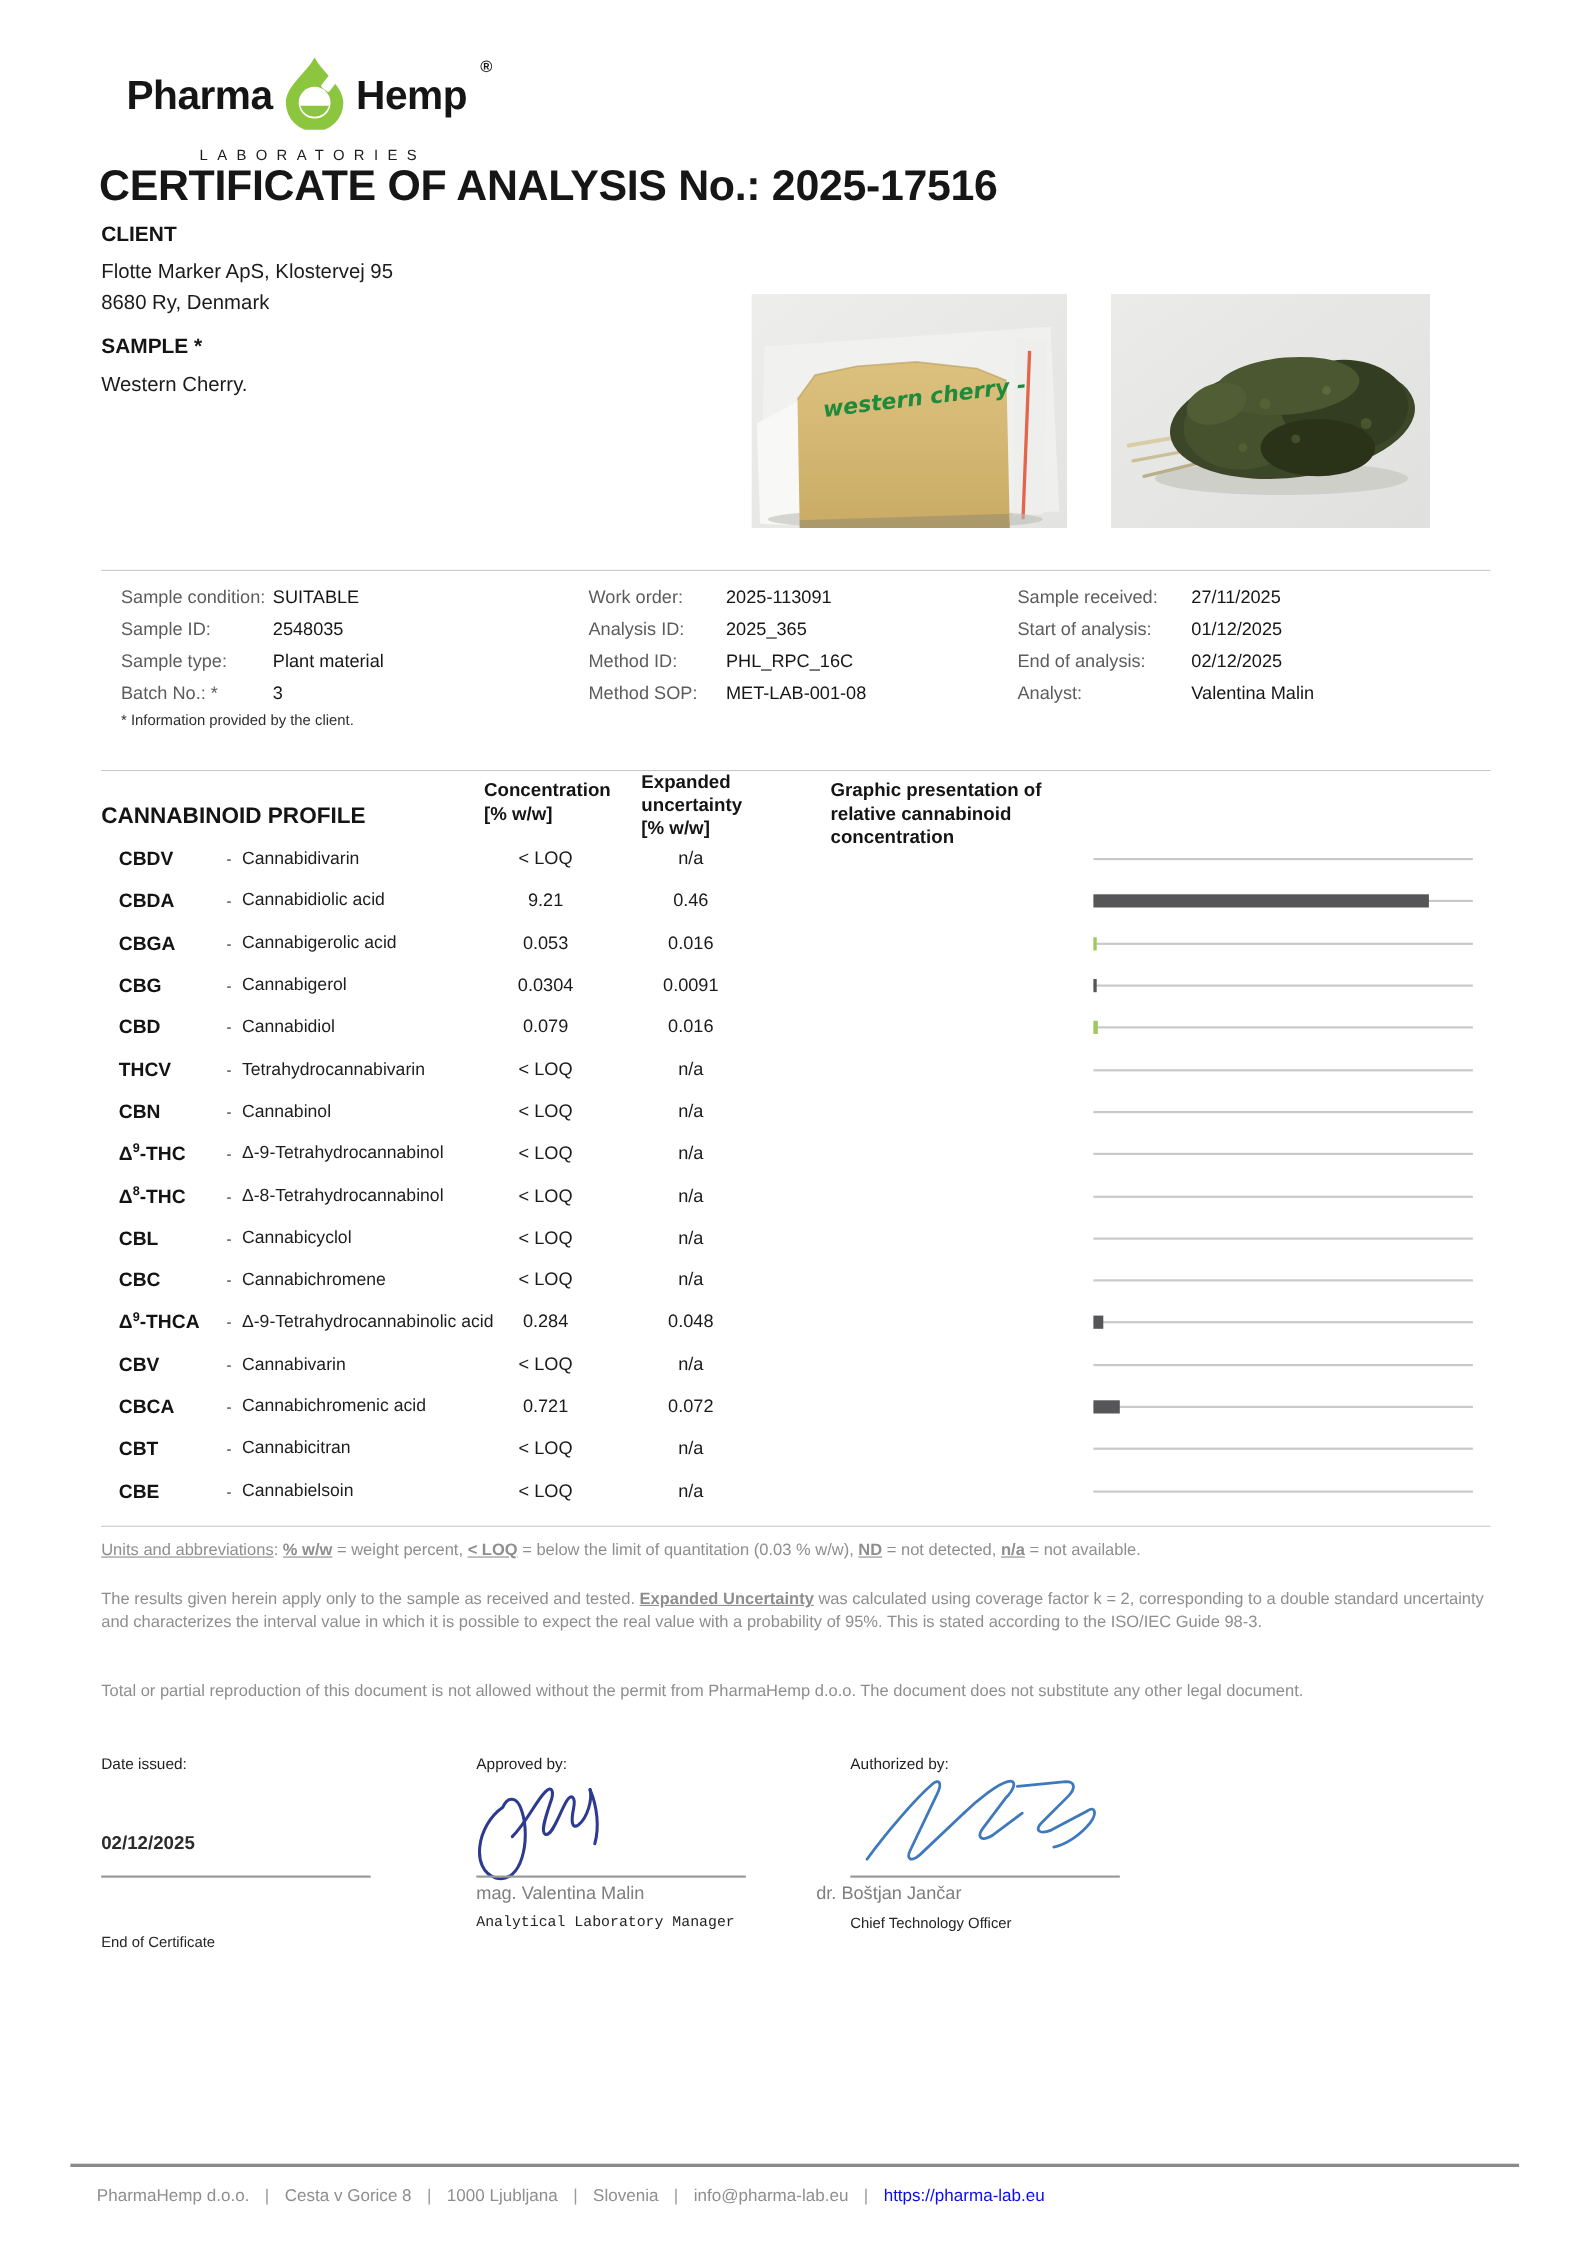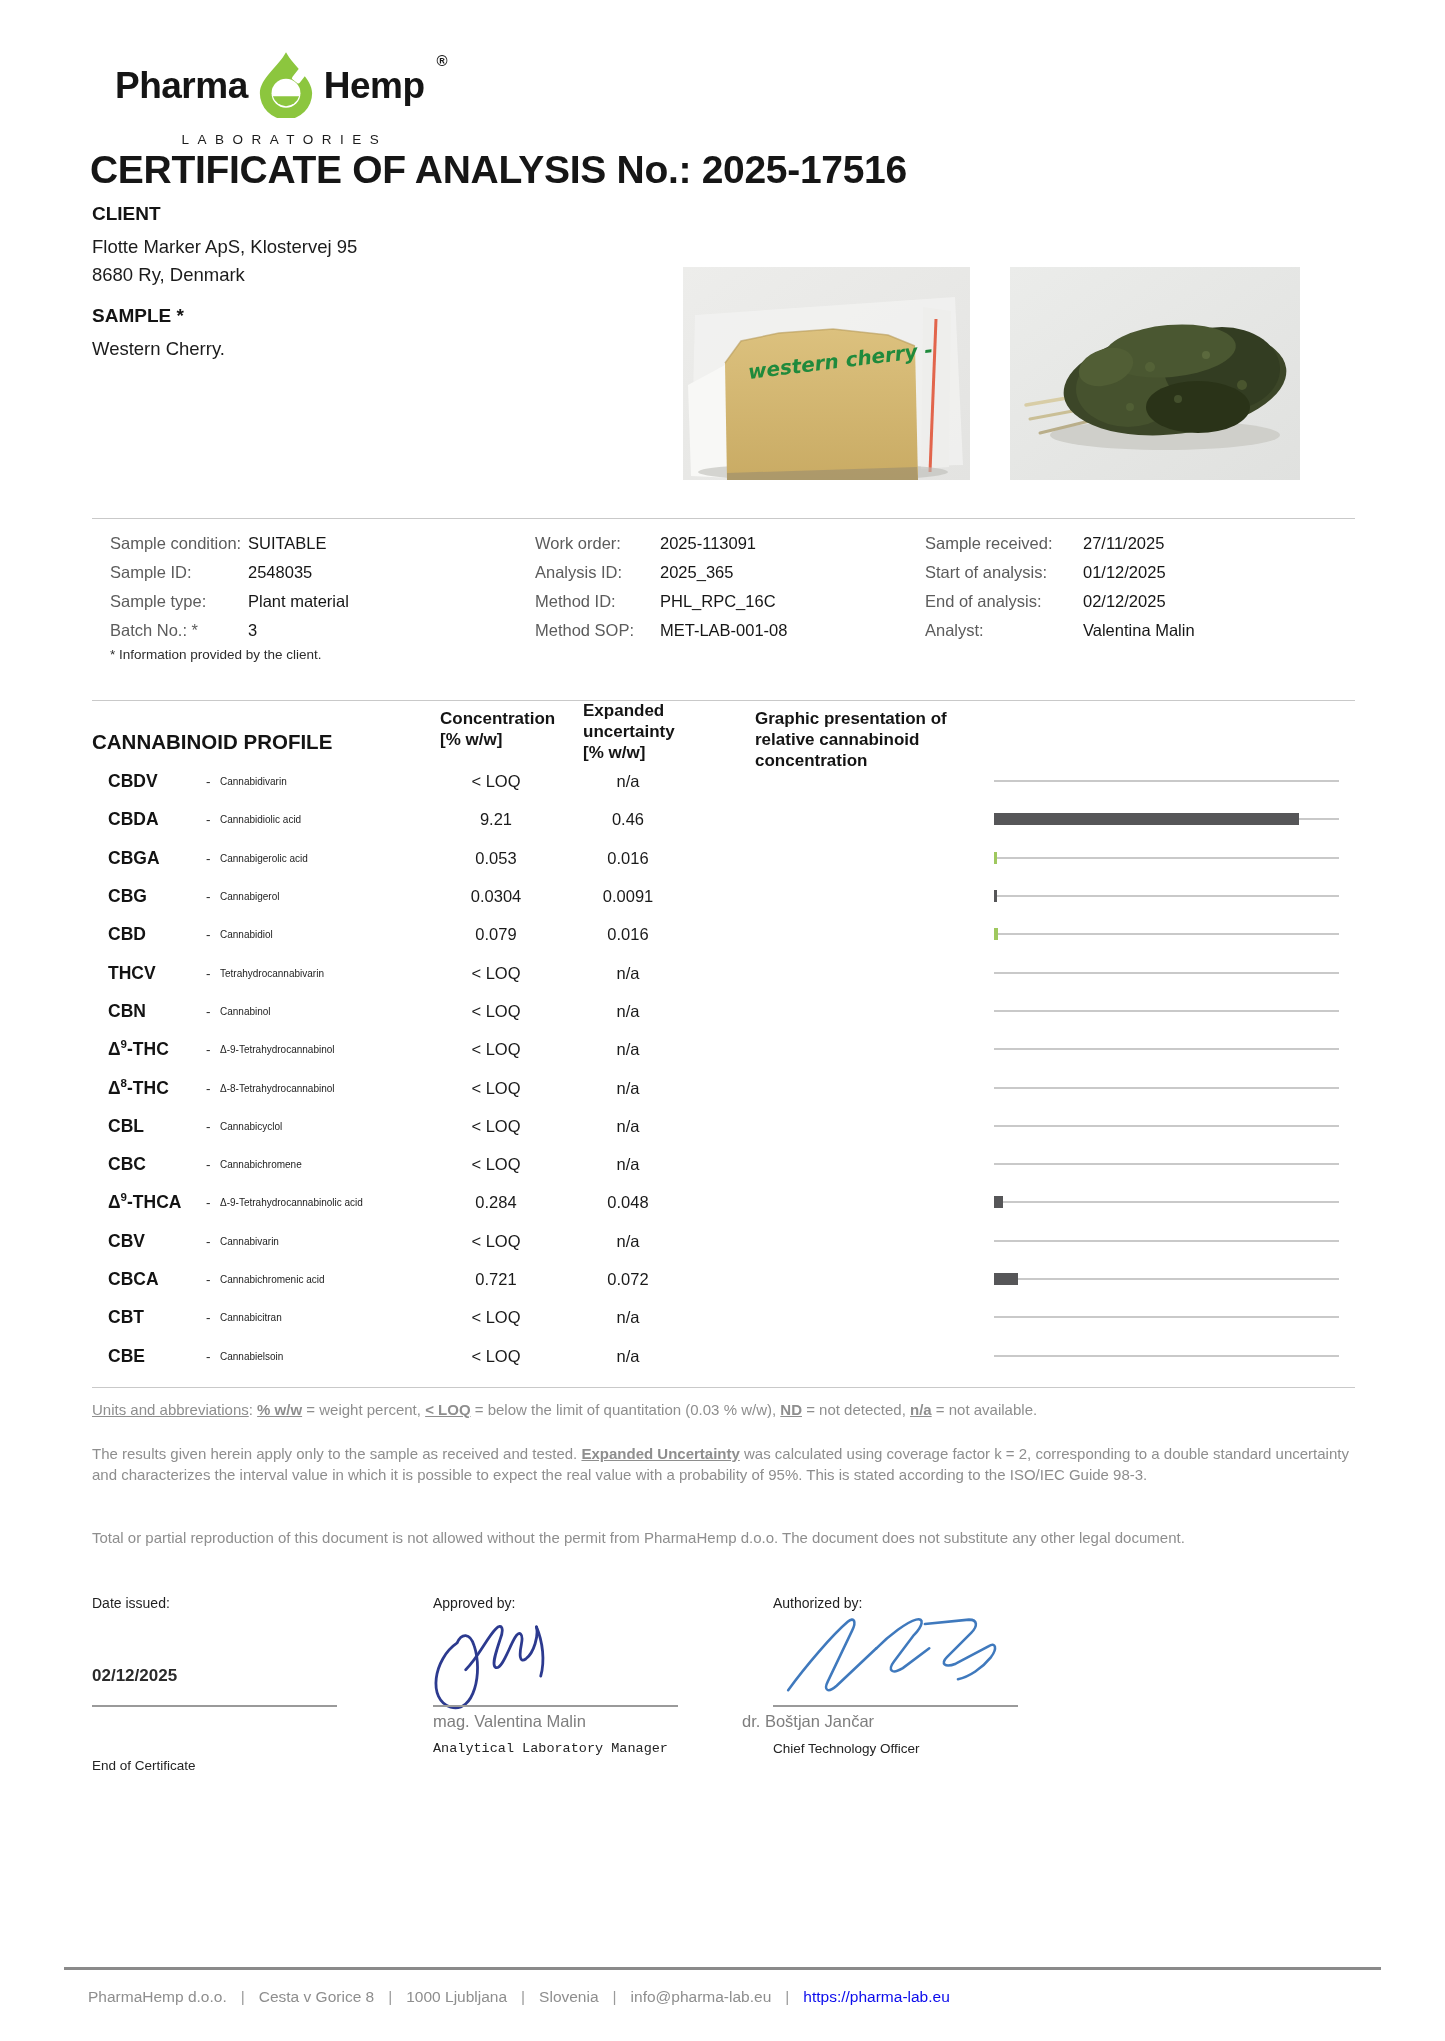--- a/index.html
+++ b/index.html
@@ -55,21 +55,21 @@
   .h-conc { left:440px; top:708px; }
   .h-unc  { left:583px; top:700px; }
   .h-graph{ left:755px; top:708px; width:250px; }
 
   .crows { position:absolute; left:108px; top:762px; width:1263px; }
   .crow { position:relative; height:38.3px; }
   .crow > span { position:absolute; top:50%; transform:translateY(-50%); white-space:nowrap; }
   .abbr { left:0; font-size:17.5px; font-weight:700; color:#131313; }
   .abbr sup { font-size:11.5px; }
   .dash { left:98px; font-size:13.5px; color:#262626; }
-  .cname { left:112px; font-size:10px; color:#1d1d1d; }
+  .cname { left:112px; font-size:16px; color:#1d1d1d; }
   .conc { left:298px; width:180px; text-align:center; font-size:16.5px; color:#1a1a1a; }
   .unc  { left:458px; width:124px; text-align:center; font-size:16.5px; color:#1a1a1a; }
   .track { left:886px; width:345px; height:2px; background:#c9c9c9; }
   .bar { position:absolute; left:0; top:-5px; height:12px; display:block; }
   .bar.dark { background:#565658; }
   .bar.green { background:#9fc85e; }
 
   
   .note { position:absolute; left:92px; width:1263px; font-size:15px; line-height:20.5px; color:#8e8e8e; }
   .note b { color:#8e8e8e;text-decoration:underline; }

